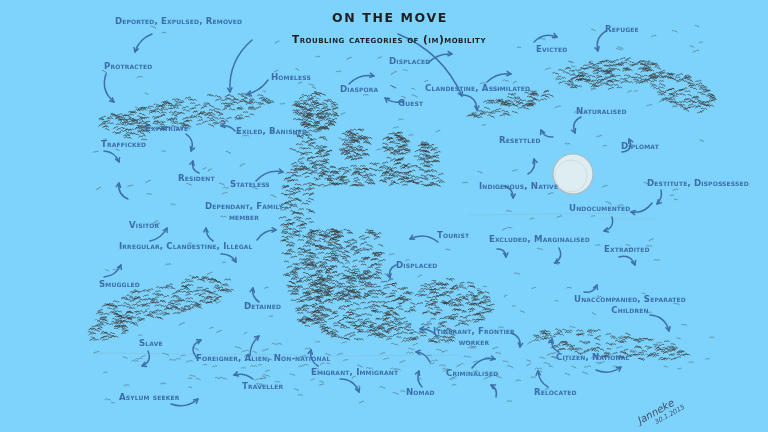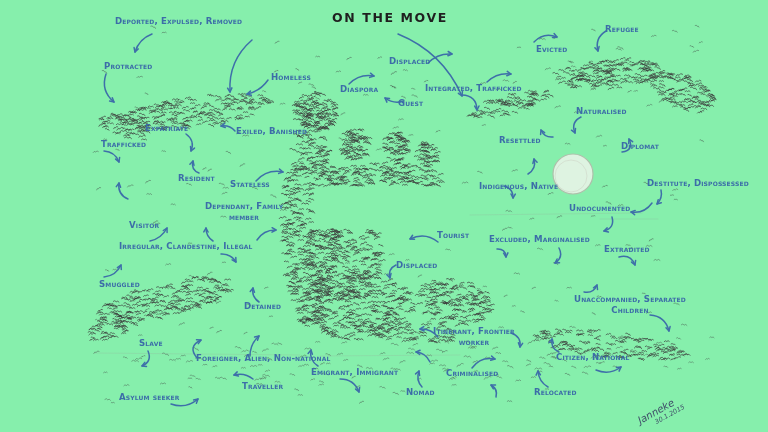--- a/index.html
+++ b/index.html
@@ -1,16 +1,16 @@
 <!DOCTYPE html>
 <html><head>
 <meta charset="utf-8">
 <style>
   html,body{margin:0;padding:0;background:#ffffff;}
-  #canvas{position:relative;width:768px;height:432px;background:#86efac;overflow:hidden;
+  #canvas{position:relative;width:768px;height:432px;background:#7dd3fc;overflow:hidden;
           font-family:"DejaVu Sans",sans-serif;}
   svg.layer{position:absolute;left:0;top:0;}
   .title{position:absolute;transform:translateX(-50%);color:#1f1f1f;font-weight:700;
          font-size:12.5px;letter-spacing:1.6px;white-space:nowrap;}
   .subtitle{position:absolute;transform:translateX(-50%);color:#1f1f1f;font-weight:700;
          font-size:10.5px;letter-spacing:0.5px;white-space:nowrap;font-variant:small-caps;}
   .lbl{position:absolute;color:#3c6da8;font-weight:600;font-size:8.6px;letter-spacing:0.15px;
        font-variant:small-caps;white-space:nowrap;line-height:1.25;}
   .lbl.center{transform:translateX(-50%);text-align:center;}
   .lbl span{display:block;}
@@ -180,21 +180,21 @@
       <div class="lbl" style="left: 389px; top: 56px;">
         <span>Displaced</span>
       </div>
       <div class="lbl" style="left: 340px; top: 84px;">
         <span>Diaspora</span>
       </div>
       <div class="lbl" style="left: 398px; top: 98px;">
         <span>Guest</span>
       </div>
       <div class="lbl" style="left: 425px; top: 83px;">
-        <span>Integrated, Trafficked</span>
+        <span>Clandestine, Assimilated</span>
       </div>
       <div class="lbl" style="left: 536px; top: 44px;">
         <span>Evicted</span>
       </div>
       <div class="lbl" style="left: 605px; top: 24px;">
         <span>Refugee</span>
       </div>
       <div class="lbl" style="left: 576px; top: 106px;">
         <span>Naturalised</span>
       </div>
@@ -289,17 +289,18 @@
         <span>Stranded</span>
       </div>
       <div class="lbl" style="left: 556px; top: 352px;">
         <span>Citizen, National</span>
       </div>
       <div class="lbl" style="left: 534px; top: 387px;">
         <span>Relocated</span>
       </div>
     </div>
   <div class="title" style="left:390px;top:10px">ON THE MOVE</div>
+  <div class="subtitle" style="left:389px;top:33px">Troubling categories of (im)mobility</div>
   <div id="signature">
     <span class="sig-name">Janneke</span>
     <span class="sig-date">30.1.2015</span>
   </div>
 </div>
 
 </body></html>

